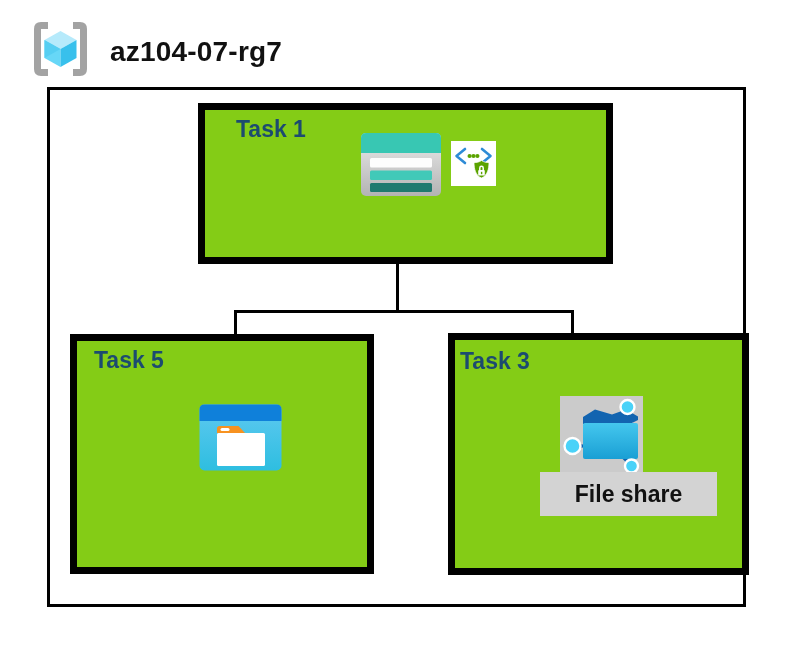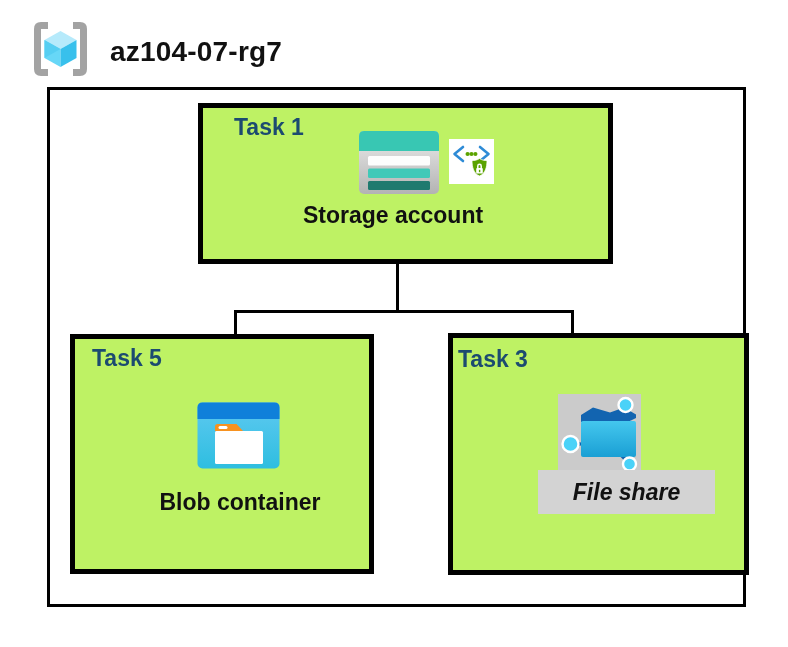--- a/index.html
+++ b/index.html
@@ -10,39 +10,39 @@
   .abs{position:absolute;box-sizing:border-box;}
   .rg-title{
     left:110px;top:36px;width:300px;height:34px;
     font-size:28px;font-weight:bold;color:#111111;letter-spacing:0.2px;
   }
   .outer-box{
     left:47px;top:87px;width:699px;height:520px;
     border:3px solid #000000;background:#ffffff;
   }
   .task-box{
-    border:5px solid #000000;background:#bef264;
+    border:7px solid #000000;background:#84cc16;
   }
   .task1{left:198px;top:103px;width:415px;height:161px;}
   .task2{left:70px;top:334px;width:304px;height:240px;}
   .task3{left:422px;top:333px;width:301px;height:242px;margin-left:26px;}
   .task-label{
     position:absolute;box-sizing:border-box;
     font-size:23px;font-weight:bold;color:#1C4B70;white-space:nowrap;
   }
   .item-label{
     position:absolute;box-sizing:border-box;
     font-size:23px;font-weight:bold;color:#111111;text-align:center;white-space:nowrap;
   }
   .connectors{position:absolute;left:0;top:0;pointer-events:none;}
   .icon{position:absolute;box-sizing:border-box;}
   .fs-backdrop{left:105px;top:56px;width:83px;height:76px;background:#cbcbcb;}
   .fs-band{
     left:85px;top:132px;width:177px;height:44px;background:#d3d3d3;
-    display:flex;align-items:center;justify-content:center;font-style:italic;
+    display:flex;align-items:center;justify-content:center;
   }
   .fs-band .item-label{position:static;}
 </style>
 </head>
 <body>
 
 <div class="stage">
 
   <svg class="abs icon" style="left:28px;top:20px;" width="65" height="58" viewBox="0 0 65 58">
     <path d="M20 5.5 H13 Q9.5 5.5 9.5 9 V49 Q9.5 52.5 13 52.5 H20" fill="none" stroke="#a3a3a3" stroke-width="7"></path>
@@ -84,41 +84,39 @@
       <path d="M31 8 L39.5 15 L31 22" fill="none" stroke="#2e8bd6" stroke-width="2.6" stroke-linecap="round" stroke-linejoin="round"></path>
       <circle cx="18.6" cy="15" r="2.1" fill="#5ba300"></circle>
       <circle cx="22.5" cy="15" r="2.1" fill="#5ba300"></circle>
       <circle cx="26.4" cy="15" r="2.1" fill="#5ba300"></circle>
       <path d="M30.5 19.5 c2.5 1.8 5.3 2 7.5 2 c0 6.5 -1.5 13 -7.5 15.5 c-6 -2.5 -7.5 -9 -7.5 -15.5 c2.2 0 5 -0.2 7.5 -2 z" fill="#5ba300" stroke="#ffffff" stroke-width="0.8"></path>
       <path d="M28.8 29 v-2 a1.7 1.7 0 0 1 3.4 0 v2" fill="none" stroke="#ffffff" stroke-width="1.5"></path>
       <rect x="27.2" y="29" width="6.6" height="5.6" rx="1" fill="#ffffff"></rect>
       <rect x="29.9" y="30.8" width="1.4" height="2.4" fill="#5ba300"></rect>
     </svg>
 
-    <div class="item-label" style="left:0;top:94px;width:380px;">Storage account</div>
   </div>
 
   <div class="abs task-box task2">
     <div class="task-label" style="left:17px;top:6px;">Task 5</div>
 
     <svg class="icon" style="left:122px;top:63px;" width="83" height="67" viewBox="0 0 83 67">
       <defs>
         <linearGradient id="blobBody" x1="0" y1="0" x2="0" y2="1">
           <stop offset="0" stop-color="#5fc9f1"></stop>
             <stop offset="1" stop-color="#2ebee0"></stop>
         </linearGradient>
       </defs>
       <rect x="0.5" y="0.5" width="82" height="66" rx="5" fill="url(#blobBody)"></rect>
       <path d="M0.5 17 V5.5 Q0.5 0.5 5.5 0.5 H77.5 Q82.5 0.5 82.5 5.5 V17 Z" fill="#0f80da"></path>
       <path d="M20.5 22 a2.5 2.5 0 0 0 -2.5 2.5 V29 H46 L39.5 22 Z" fill="#f79220"></path>
       <rect x="21.5" y="24" width="9" height="3" rx="1.5" fill="#ffffff"></rect>
       <rect x="18" y="29" width="48" height="33" rx="1.5" fill="#ffffff"></rect>
     </svg>
 
-    <div class="item-label" style="left:5px;top:150px;width:320px;">Blob container</div>
   </div>
 
   <div class="abs task-box task3">
     <div class="task-label" style="left:5px;top:8px;">Task 3</div>
 
     <div class="abs fs-backdrop">
       <svg class="icon" style="left:0;top:0;" width="83" height="76" viewBox="0 0 83 76">
         <defs>
           <linearGradient id="fsBody" x1="0" y1="0" x2="0" y2="1">
             <stop offset="0" stop-color="#44c7ee"></stop>

